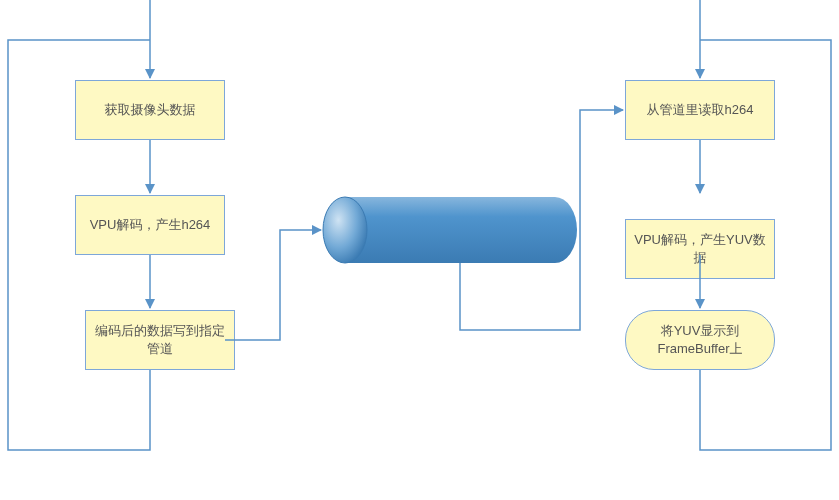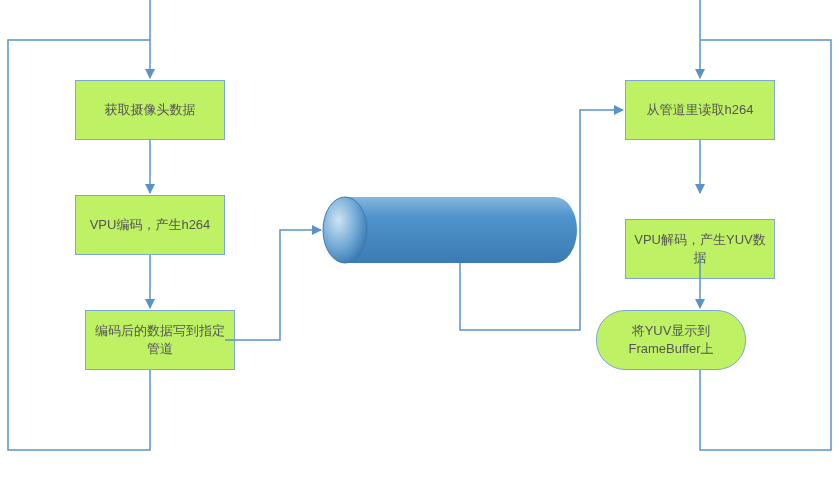--- a/index.html
+++ b/index.html
@@ -11,49 +11,49 @@
     font-family: "Microsoft YaHei", Arial, sans-serif;
     font-size: 13px;
     background: #fff;
     color: #555;
   }
   .box {
     position: absolute;
     width: 150px;
     height: 60px;
     border: 1px solid #7da7d9;
-    background: #bef264;
+    background: #fef9c3;
     display: flex;
     align-items: center;
     justify-content: center;
     text-align: center;
     padding: 4px 8px;
     line-height: 1.4;
   }
   svg.edges {
     position: absolute;
     left: 0; top: 0;
     width: 839px; height: 500px;
     pointer-events: none;
   }
 </style>
 </head>
 <body>
 
 <div class="box" style="left:75px; top:80px;">获取摄像头数据</div>
 
-<div class="box" style="left:75px; top:195px;">VPU编码，产生h264</div>
+<div class="box" style="left:75px; top:195px;">VPU解码，产生h264</div>
 
 <div class="box" style="left:85px; top:310px;">编码后的数据写到指定管道</div>
 
 <div class="box" style="left:625px; top:80px;">从管道里读取h264</div>
 
 <div class="box" style="left:625px; top:195px;margin-top:24px;">VPU解码，产生YUV数据</div>
 
-<div class="box" style="left:596px; top:310px;border-radius:29px;">将YUV显示到FrameBuffer上</div>
+<div class="box" style="left:625px; top:310px;border-radius:29px;">将YUV显示到FrameBuffer上</div>
 
 <svg class="edges" viewBox="0 0 839 500">
   <defs>
     <marker id="arrow" viewBox="0 0 10 10" refX="9" refY="5" markerWidth="7" markerHeight="7" orient="auto-start-reverse">
       <path d="M 0 0 L 10 5 L 0 10 z" fill="#5a93c8"></path>
     </marker>
     <linearGradient id="pipegrad" x1="0" y1="0" x2="0" y2="1">
       <stop offset="0%" stop-color="#87b6dd"></stop>
       <stop offset="30%" stop-color="#4f94cd"></stop>
       <stop offset="100%" stop-color="#3b7bb3"></stop>

